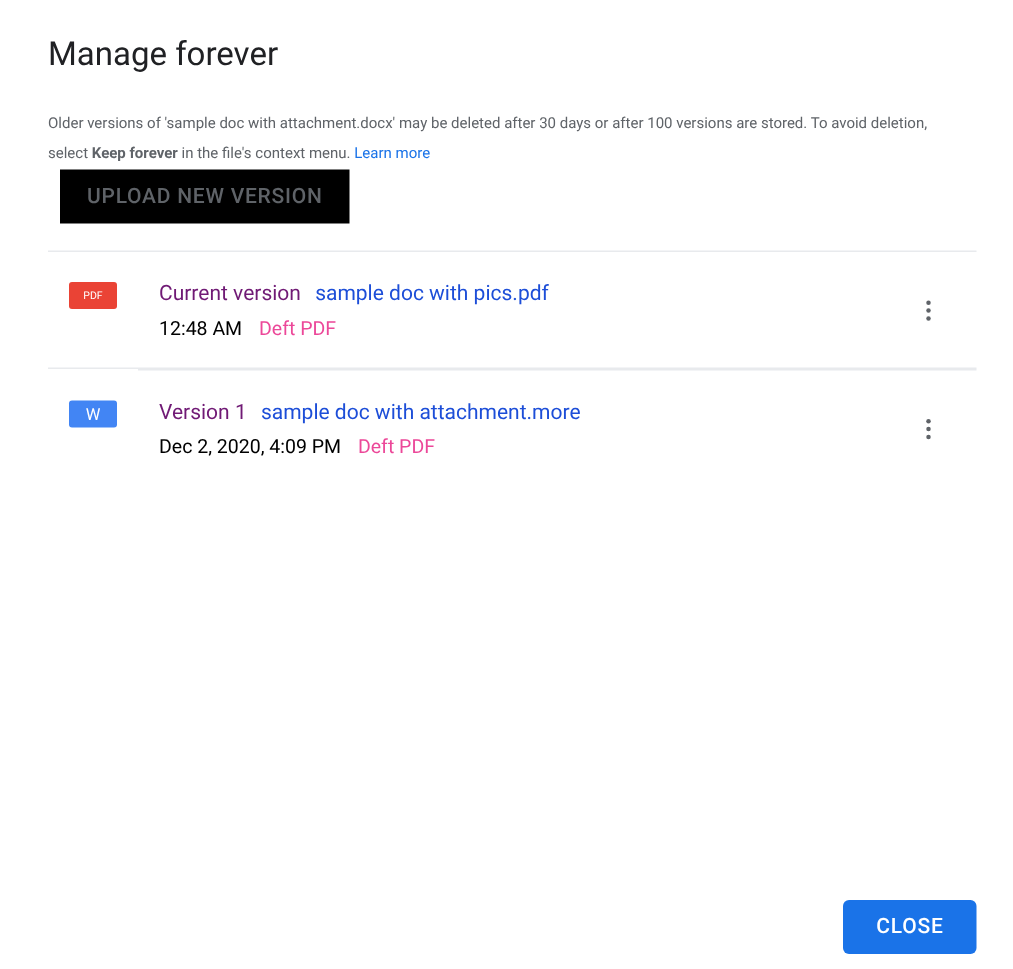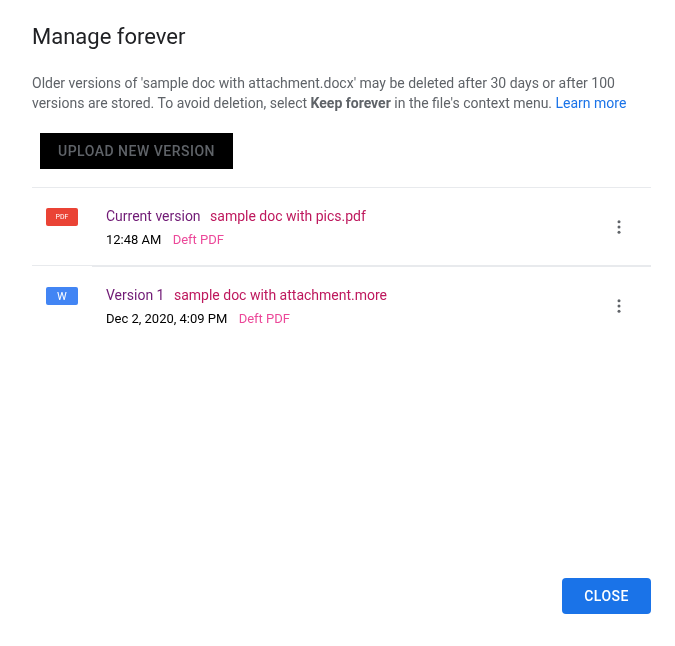--- a/index.html
+++ b/index.html
@@ -19,24 +19,23 @@
       padding: 24px 24px 0 32px;
     }
     .dialog-title {
       font-size: 22px;
       font-weight: 400;
       color: #202124;
       margin-bottom: 24px;
       letter-spacing: 0;
     }
     .description {
-      font-size: 14px;
+      font-size: 10px;
       line-height: 20px;
       color: #5f6368;
-      margin-bottom: 20px;
       padding-right: 12px;
     }
     .description .bold {
       font-weight: 700;
       color: #5f6368;
     }
     .learn-more {
       color: #1a73e8;
       text-decoration: none;
       cursor: pointer;
@@ -105,21 +104,21 @@
     .version-header {
       font-size: 14px;
       line-height: 20px;
       margin-bottom: 6px;
     }
     .version-label {
       color: #701a75;
       font-weight: 400;
     }
     .version-filename {
-      color: #be185d;
+      color: #1d4ed8;
       margin-left: 6px;
     }
     .version-meta {
       font-size: 13px;
       color: #5f6368;
     }
     .version-timestamp {
       color: #000000;
     }
     .version-user {
@@ -140,21 +139,21 @@
       flex-shrink: 0;
       align-self: center;
     }
     .more-btn svg {
       width: 18px;
       height: 18px;
       fill: #5f6368;
     }
     .footer {
       position: absolute;
-      bottom: 32px;
+      bottom: 10px;
       right: 24px;
     }
     .close-btn {
       background: #1a73e8;
       color: #fff;
       border: none;
       font-size: 14px;
       font-weight: 500;
       letter-spacing: 0.5px;
       padding: 10px 22px;

